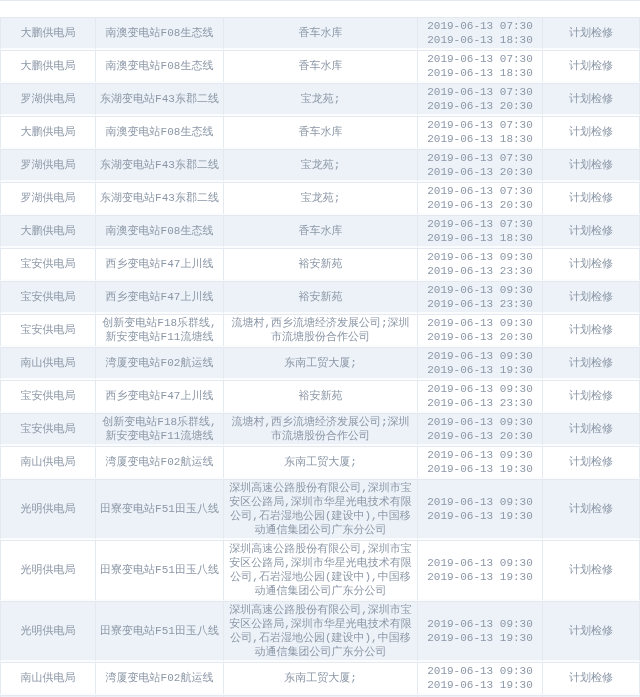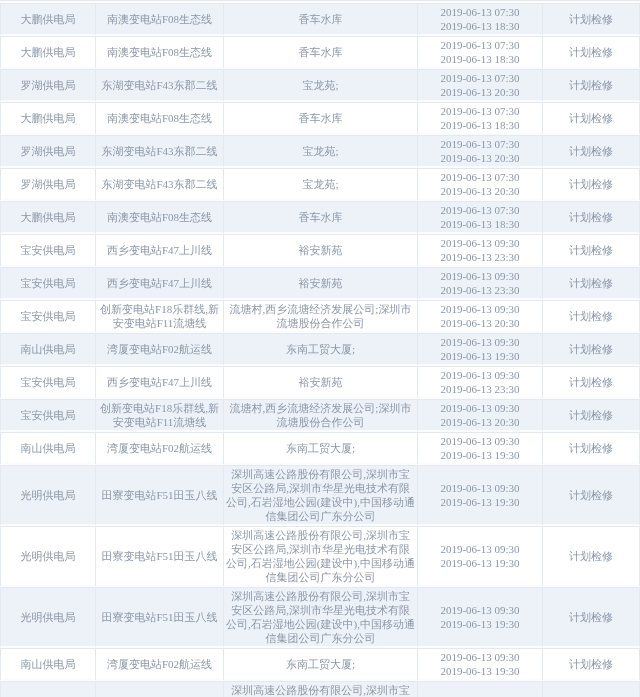--- a/index.html
+++ b/index.html
@@ -8,22 +8,22 @@
     --grid:#e4e9ef;
     --gap:#fbfcfe;
     --text:#8b97a6;
   }
   *{margin:0;padding:0;box-sizing:border-box;}
   html,body{background:#fff;}
   .outage-table-wrap{
     width:640px;height:697px;overflow:hidden;
     background:#fff;
     border-top:1px solid var(--grid);
-    padding-top:2px;
-    font-family:Liberation Serif, serif;
+    padding-top:16px;
+    font-family:Liberation Mono, monospace;
   }
   table.outage-table{
     width:640px;
     table-layout:fixed;
     border-collapse:separate;
     border-spacing:0;
     font-size:11px;
     line-height:14px;
     color:var(--text);
   }

